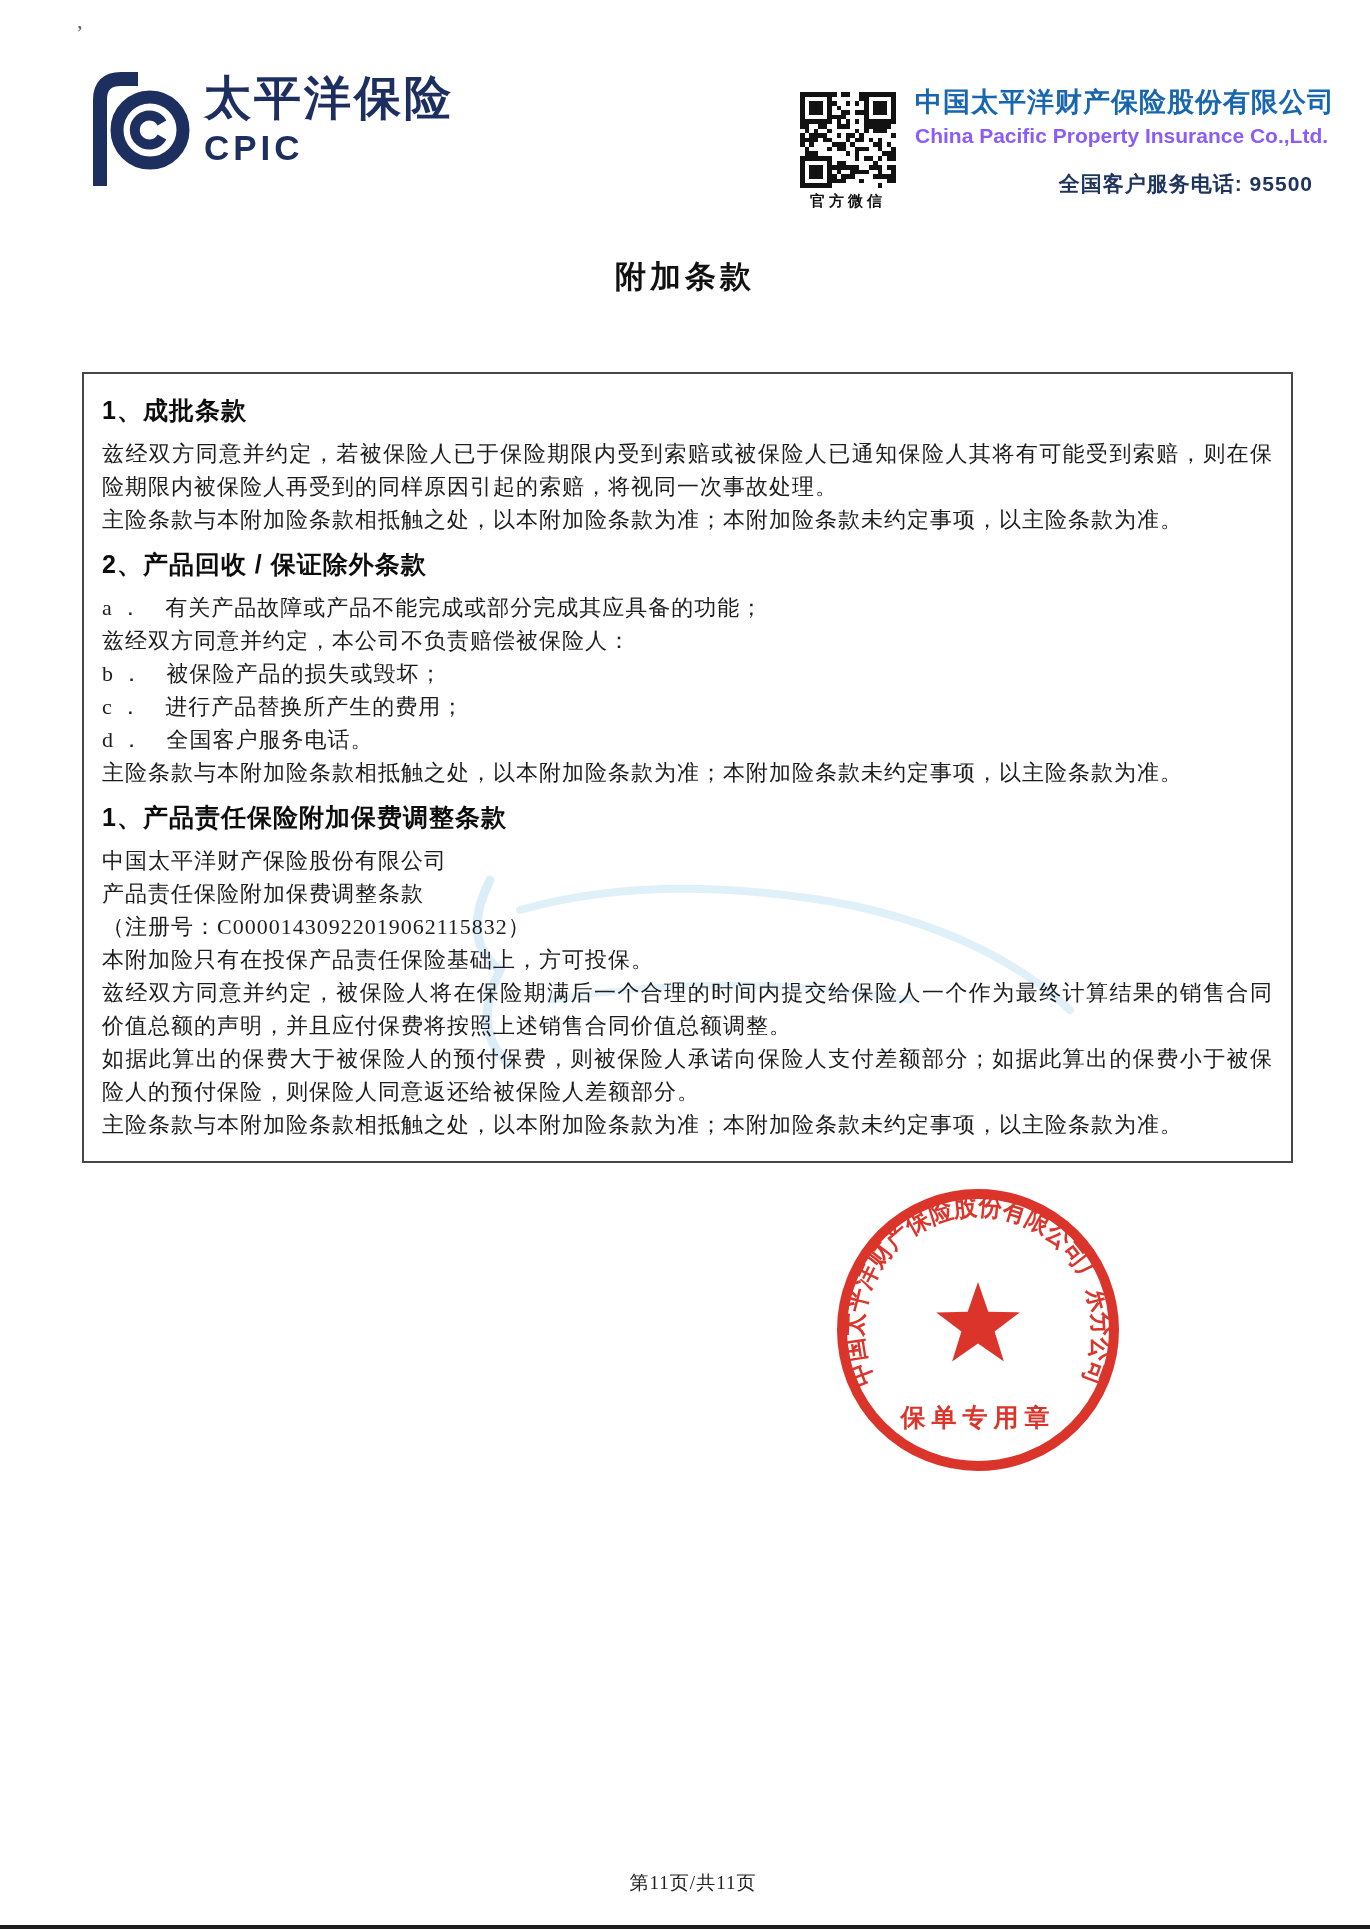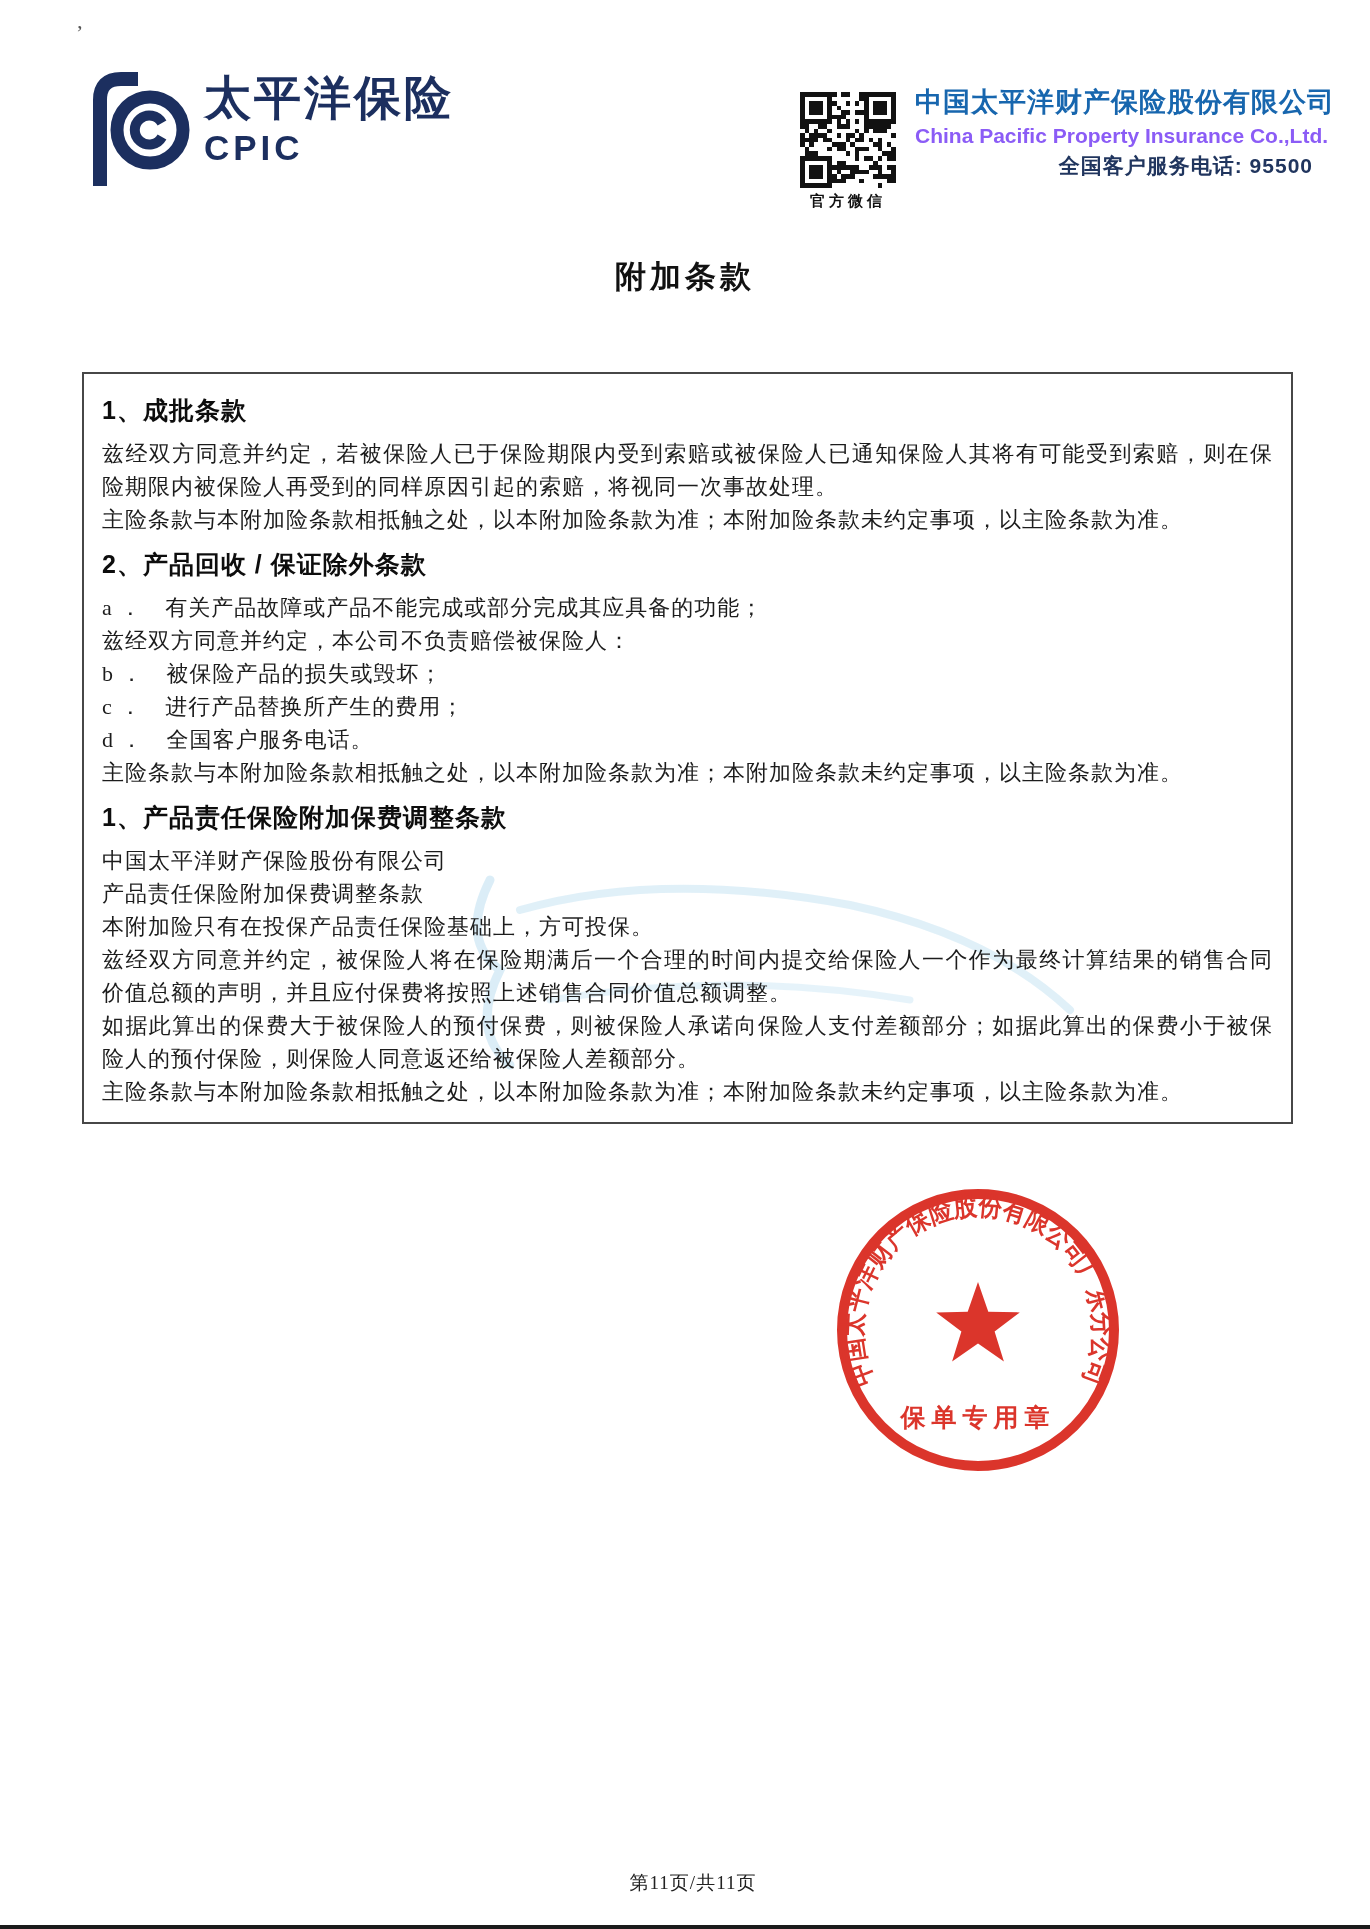--- a/index.html
+++ b/index.html
@@ -18,29 +18,29 @@
   .brand-cn{font-family:"Liberation Sans",sans-serif;font-weight:bold;font-size:47px;color:#1c2f5f;letter-spacing:3px;}
   .brand-en{font-family:"Liberation Sans",sans-serif;font-weight:bold;font-size:35px;color:#1c2f5f;letter-spacing:4px;margin-top:9px;}
   .qr{position:absolute;left:800px;top:92px;width:96px;height:96px;display:grid;
       grid-template-columns:repeat(21,1fr);grid-template-rows:repeat(21,1fr);}
   .qr .m{background:#121212;}
   .qr-caption{position:absolute;left:792px;top:192px;width:112px;text-align:center;
       font-family:Liberation Serif, serif;font-weight:bold;font-size:15px;color:#111;letter-spacing:4px;}
   .company{position:absolute;left:915px;top:84px;width:398px;}
   .company-cn{font-family:"Liberation Sans",sans-serif;font-weight:bold;font-size:27px;color:#1766ae;letter-spacing:1px;white-space:nowrap;}
   .company-en{font-family:"Liberation Sans",sans-serif;font-weight:bold;font-size:21px;color:#8b5cf6;margin-top:4px;white-space:nowrap;}
-  .company-phone{font-family:"Liberation Sans",sans-serif;font-weight:bold;font-size:21px;color:#20355e;margin-top:4px;text-align:right;letter-spacing:1px;}
+  .company-phone{font-family:"Liberation Sans",sans-serif;font-weight:bold;font-size:21px;color:#20355e;margin-top:22px;text-align:right;letter-spacing:1px;}
   
   .doc-title{position:absolute;left:0;top:256px;width:100%;text-align:center;
       font-size:31px;font-weight:600;letter-spacing:4px;color:#111;}
   .policy-line{position:absolute;top:334px;right:64px;font-size:22px;color:#111;letter-spacing:1px;}
   .policy-line .val{font-family:"Liberation Serif",serif;margin-left:6px;}
   
   .box{position:absolute;left:82px;top:372px;width:1211px;box-sizing:border-box;
-      border:2px solid #474747;padding:8px 18px 14px 18px;background:transparent;}
+      border:2px solid #474747;padding:8px 18px 20px 18px;background:transparent;}
   .sec-h{font-family:"Liberation Sans",sans-serif;font-size:25px;font-weight:bold;color:#0d0d0d;
       margin:12px 0 10px 0;letter-spacing:1px;}
   .para{font-size:22px;line-height:33px;margin:0;letter-spacing:1px;color:#1c1c1c;text-align:justify;}
   section{margin:0;}
   
   .watermark{position:absolute;left:430px;top:850px;opacity:0.5;pointer-events:none;}
   
   .seal{position:absolute;left:828px;top:1180px;}
   
   .footer{position:absolute;left:8px;top:1870px;width:100%;text-align:center;
@@ -541,20 +541,21 @@
       <p class="para">b ．　被保险产品的损失或毁坏；</p>
       <p class="para">c ．　进行产品替换所产生的费用；</p>
       <p class="para">d ．　全国客户服务电话。</p>
       <p class="para">主险条款与本附加险条款相抵触之处，以本附加险条款为准；本附加险条款未约定事项，以主险条款为准。</p>
     </section>
 
     <section>
       <h2 class="sec-h">1、产品责任保险附加保费调整条款</h2>
       <p class="para">中国太平洋财产保险股份有限公司</p>
       <p class="para">产品责任保险附加保费调整条款</p>
+      <p class="para">（注册号：C00001430922019062115832）</p>
       <p class="para">本附加险只有在投保产品责任保险基础上，方可投保。</p>
       <p class="para">兹经双方同意并约定，被保险人将在保险期满后一个合理的时间内提交给保险人一个作为最终计算结果的销售合同价值总额的声明，并且应付保费将按照上述销售合同价值总额调整。</p>
       <p class="para">如据此算出的保费大于被保险人的预付保费，则被保险人承诺向保险人支付差额部分；如据此算出的保费小于被保险人的预付保险，则保险人同意返还给被保险人差额部分。</p>
       <p class="para">主险条款与本附加险条款相抵触之处，以本附加险条款为准；本附加险条款未约定事项，以主险条款为准。</p>
     </section>
   </div>
 
   <svg class="seal" width="300" height="300" viewBox="0 0 300 300">
     <g transform="translate(150,150)" opacity="0.93">
       <circle r="136" fill="none" stroke="#d9261c" stroke-width="10"></circle>

